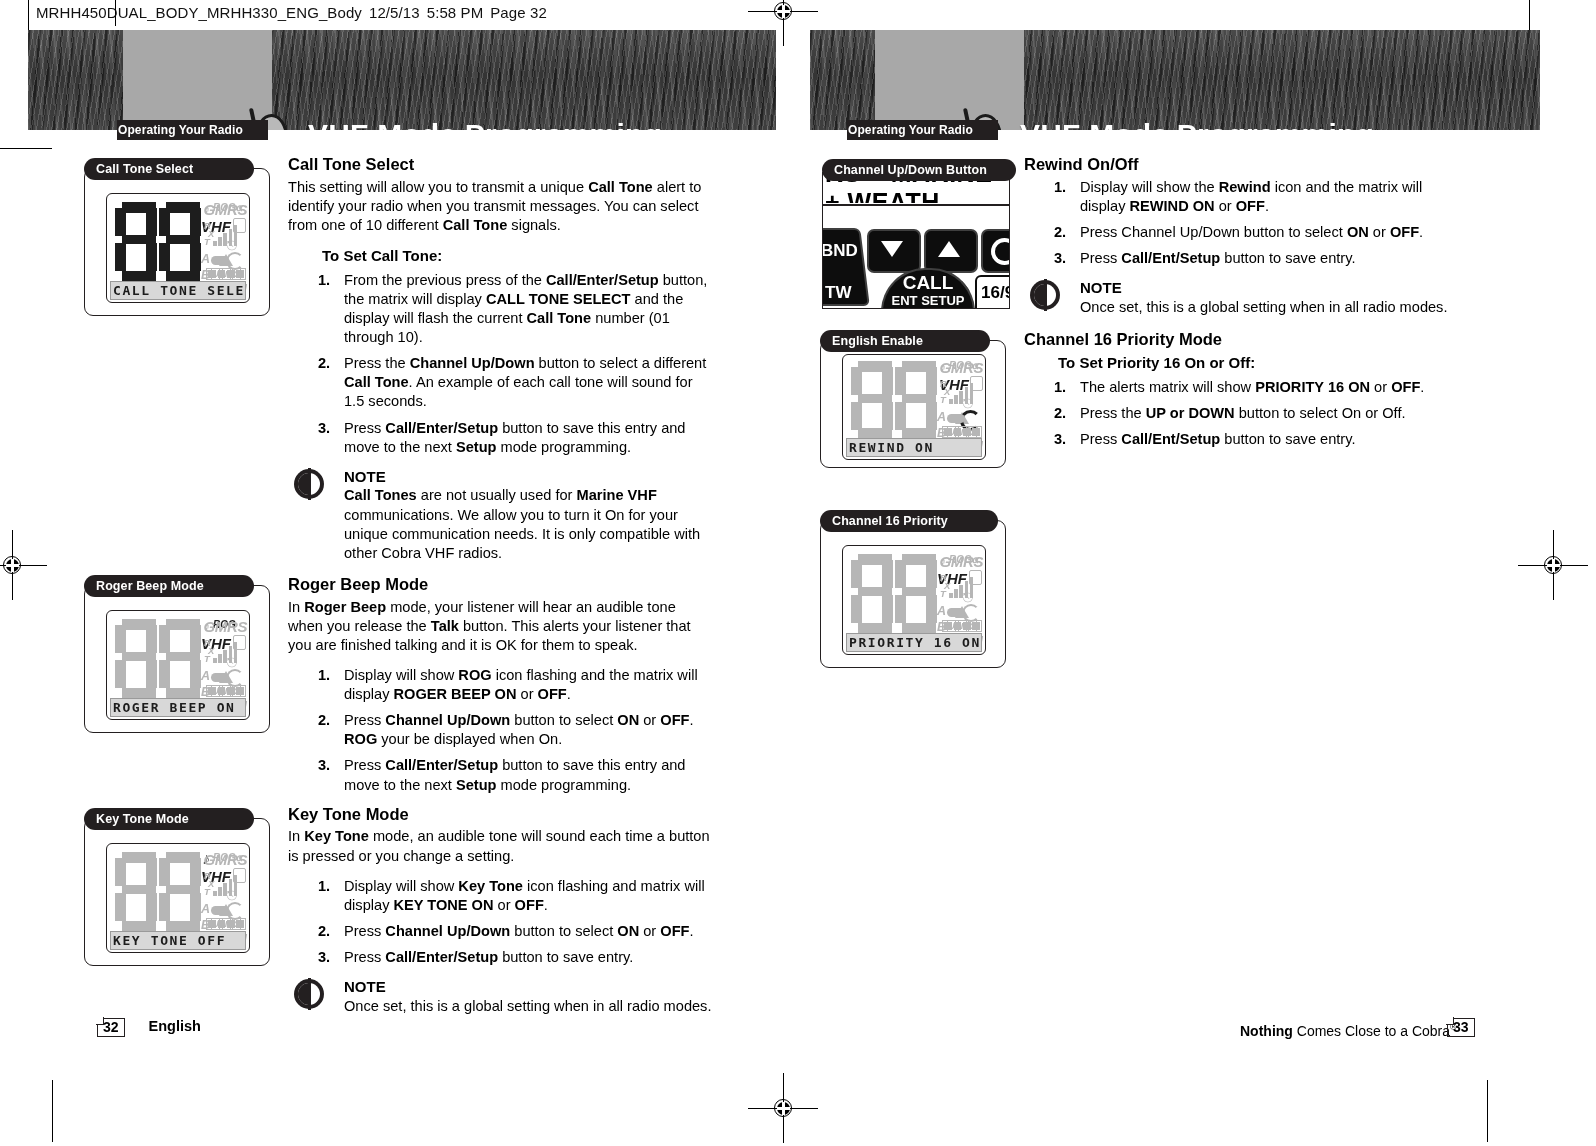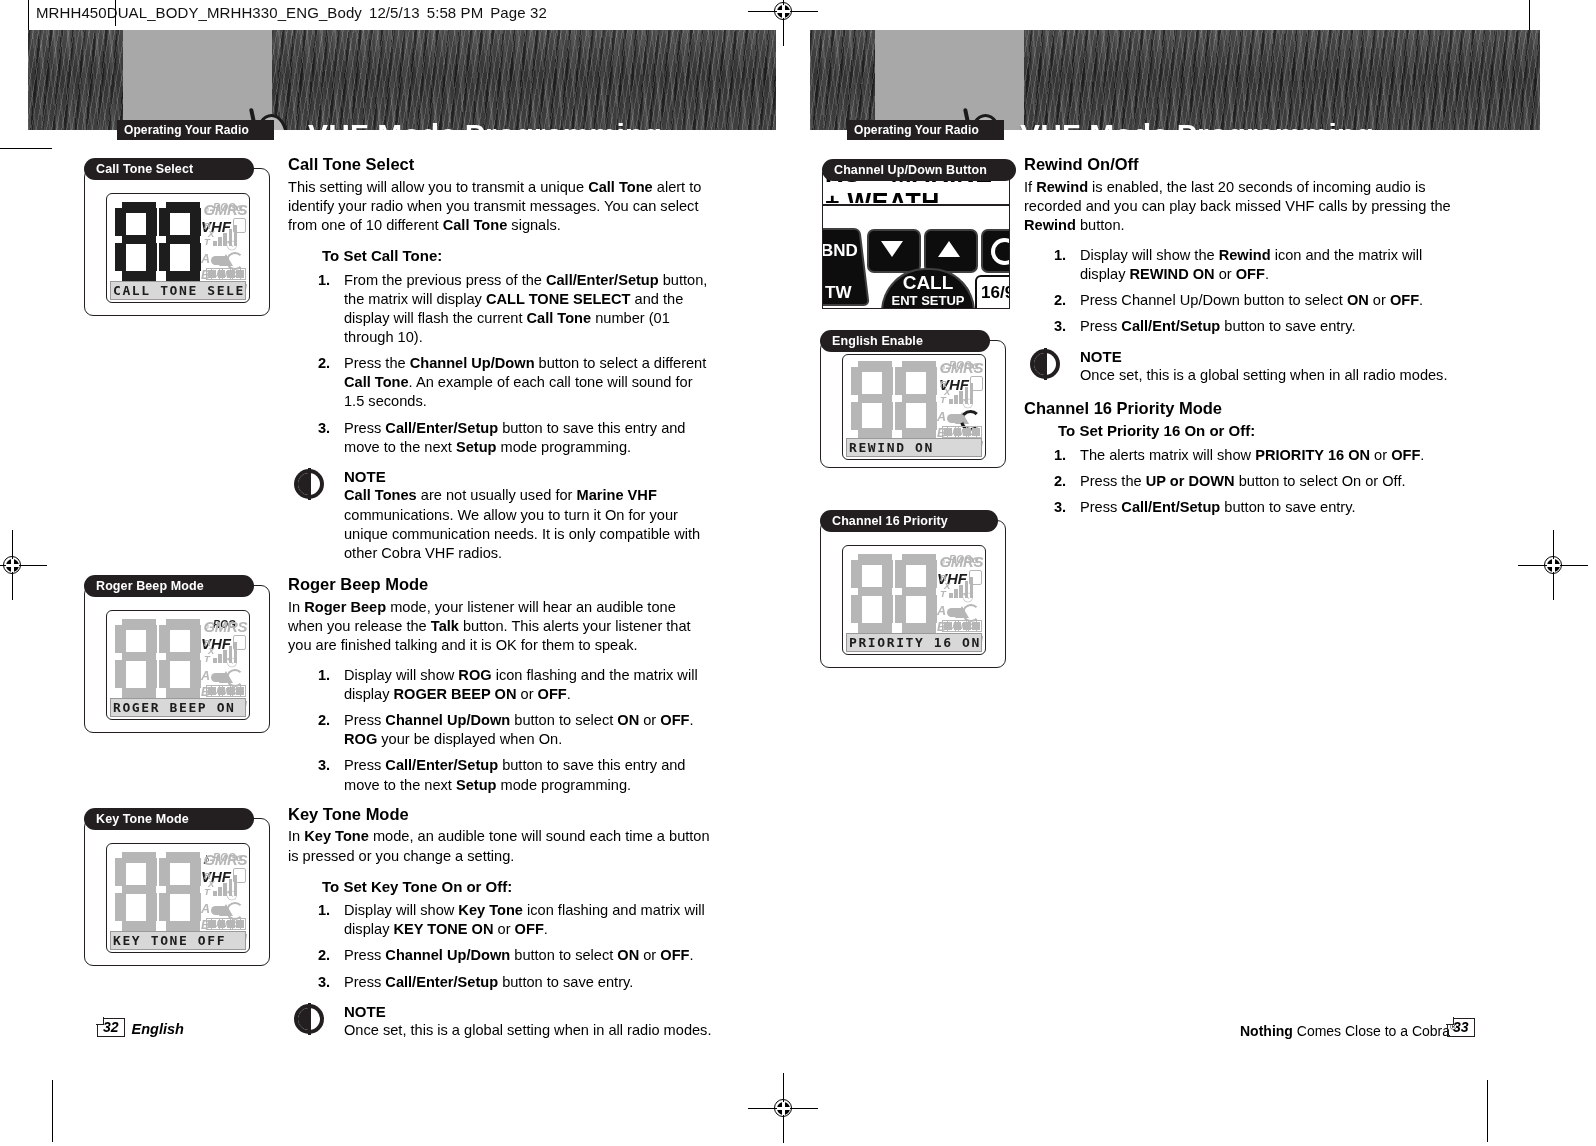--- a/index.html
+++ b/index.html
@@ -49,21 +49,21 @@
   .banner .radio{position:absolute;width:44px;height:56px;}
   .banner .radio .body{position:absolute;left:2px;top:16px;width:13px;height:32px;background:#1b1b1b;border-radius:2px;}
   .banner .radio .ant{position:absolute;left:7px;top:0px;width:4px;height:20px;background:#1b1b1b;transform:rotate(-12deg);border-radius:2px;}
   .banner .radio .oval{position:absolute;left:11px;top:6px;width:27px;height:42px;border:3px solid #1b1b1b;border-radius:50%;background:#b9b9b9;}
   .banner .title{
     position:absolute;color:#fff;font-weight:bold;font-size:30px;letter-spacing:.2px;
     text-shadow:0 1px 1px rgba(0,0,0,.6);
   }
   .tabbar{
     position:absolute;height:20px;background:#231f20;color:#fff;
-    font-size:12px;font-weight:bold;display:flex;align-items:center;padding-left:7px;
+    font-size:12px;font-weight:bold;display:flex;align-items:center;padding-left:1px;
     letter-spacing:.1px;
   }
 
   
   .col{position:absolute;font-size:14.6px;line-height:1.31;color:#000;}
   h2.sect{font-size:16.5px;font-weight:bold;margin:0 0 3px 0;line-height:1.2;}
   p.body{margin:0 0 11px 0;}
   .sub{font-weight:bold;margin:0 0 5px 34px;font-size:15px;}
   ol.steps{margin:0 0 10px 0;padding:0;list-style:none;}
   ol.steps li{
@@ -131,21 +131,21 @@
   .keypad .rule{position:absolute;left:0;right:0;top:31px;height:2px;background:#231f20;}
   .key{position:absolute;background:#0d0d0d;border:2px solid #3f3f3f;}
   .keylbl{position:absolute;color:#fff;font-weight:bold;font-size:17px;}
   .callbtn{position:absolute;background:#0d0d0d;border:2px solid #3f3f3f;border-radius:90px 90px 0 0;
     display:flex;flex-direction:column;align-items:center;justify-content:center;color:#fff;}
   .callbtn .c1{font-weight:bold;font-size:19px;line-height:1;}
   .callbtn .c2{font-weight:bold;font-size:13px;line-height:1;margin-top:2px;}
   .tri{position:absolute;width:0;height:0;}
 
   
-  .pagenum{position:absolute;display:flex;align-items:flex-end;gap:7px;font-style:italic;}
+  .pagenum{position:absolute;display:flex;align-items:flex-start;gap:24px;}
   .pagebox{position:relative;border:1.6px solid #231f20;font-weight:bold;font-size:14px;
     padding:1px 5px 1px 5px;line-height:1.1;}
   .pagebox .fold{position:absolute;left:-1.6px;top:-1.6px;width:7px;height:7px;background:#fff;border-right:1.6px solid #231f20;border-bottom:1.6px solid #231f20;transform:none;}
   .lang{font-weight:bold;font-size:14.5px;}
   .tagline{position:absolute;font-size:14px;white-space:nowrap;}
   .tagline sup{font-size:9px;}
 </style>
 </head>
 <body>
 
@@ -580,40 +580,38 @@
         <p class="body"><span>In </span><b>Roger Beep</b><span> mode, your listener will hear an audible tone when you release the </span><b>Talk</b><span> button. This alerts your listener that you are finished talking and it is OK for them to speak.</span></p>
         <ol class="steps">
           <li><span class="num">1.</span><span>Display will show </span><b>ROG</b><span> icon flashing and the matrix will display </span><b>ROGER BEEP ON</b><span> or </span><b>OFF</b><span>.</span></li>
           <li><span class="num">2.</span><span>Press </span><b>Channel Up/Down</b><span> button to select </span><b>ON</b><span> or </span><b>OFF</b><span>. </span><b>ROG</b><span> your be displayed when On.</span></li>
           <li><span class="num">3.</span><span>Press </span><b>Call/Enter/Setup</b><span> button to save this entry and move to the next </span><b>Setup</b><span> mode programming.</span></li>
         </ol>
       </div>
       <div>
         <h2 class="sect">Key Tone Mode</h2>
         <p class="body"><span>In </span><b>Key Tone</b><span> mode, an audible tone will sound each time a button is pressed or you change a setting.</span></p>
-        <div class="sub">To Set Key Tone On or Off:</div>
         <ol class="steps">
           <li><span class="num">1.</span><span>Display will show </span><b>Key Tone</b><span> icon flashing and matrix will display </span><b>KEY TONE ON</b><span> or </span><b>OFF</b><span>.</span></li>
           <li><span class="num">2.</span><span>Press </span><b>Channel Up/Down</b><span> button to select </span><b>ON</b><span> or </span><b>OFF</b><span>.</span></li>
           <li><span class="num">3.</span><span>Press </span><b>Call/Enter/Setup</b><span> button to save entry.</span></li>
         </ol>
         <div class="note">
           <span class="icon">
             <span class="o"></span>
             <span class="bar"></span>
           </span>
           <div class="ttl">NOTE</div>
           <div class="txt"><span>Once set, this is a global setting when in all radio modes.</span></div>
         </div>
       </div>
     </div>
   <div class="col" id="rightcol" style="left:1024px;top:155px;width:430px;">
       <div>
         <h2 class="sect">Rewind On/Off</h2>
-        <p class="body"><span>If </span><b>Rewind</b><span> is enabled, the last 20 seconds of incoming audio is recorded and you can play back missed VHF calls by pressing the </span><b>Rewind</b><span> button.</span></p>
         <ol class="steps">
           <li><span class="num">1.</span><span>Display will show the </span><b>Rewind</b><span> icon and the matrix will display </span><b>REWIND ON</b><span> or </span><b>OFF</b><span>.</span></li>
           <li><span class="num">2.</span><span>Press Channel Up/Down button to select </span><b>ON</b><span> or </span><b>OFF</b><span>.</span></li>
           <li><span class="num">3.</span><span>Press </span><b>Call/Ent/Setup</b><span> button to save entry.</span></li>
         </ol>
         <div class="note">
           <span class="icon">
             <span class="o"></span>
             <span class="bar"></span>
           </span>

